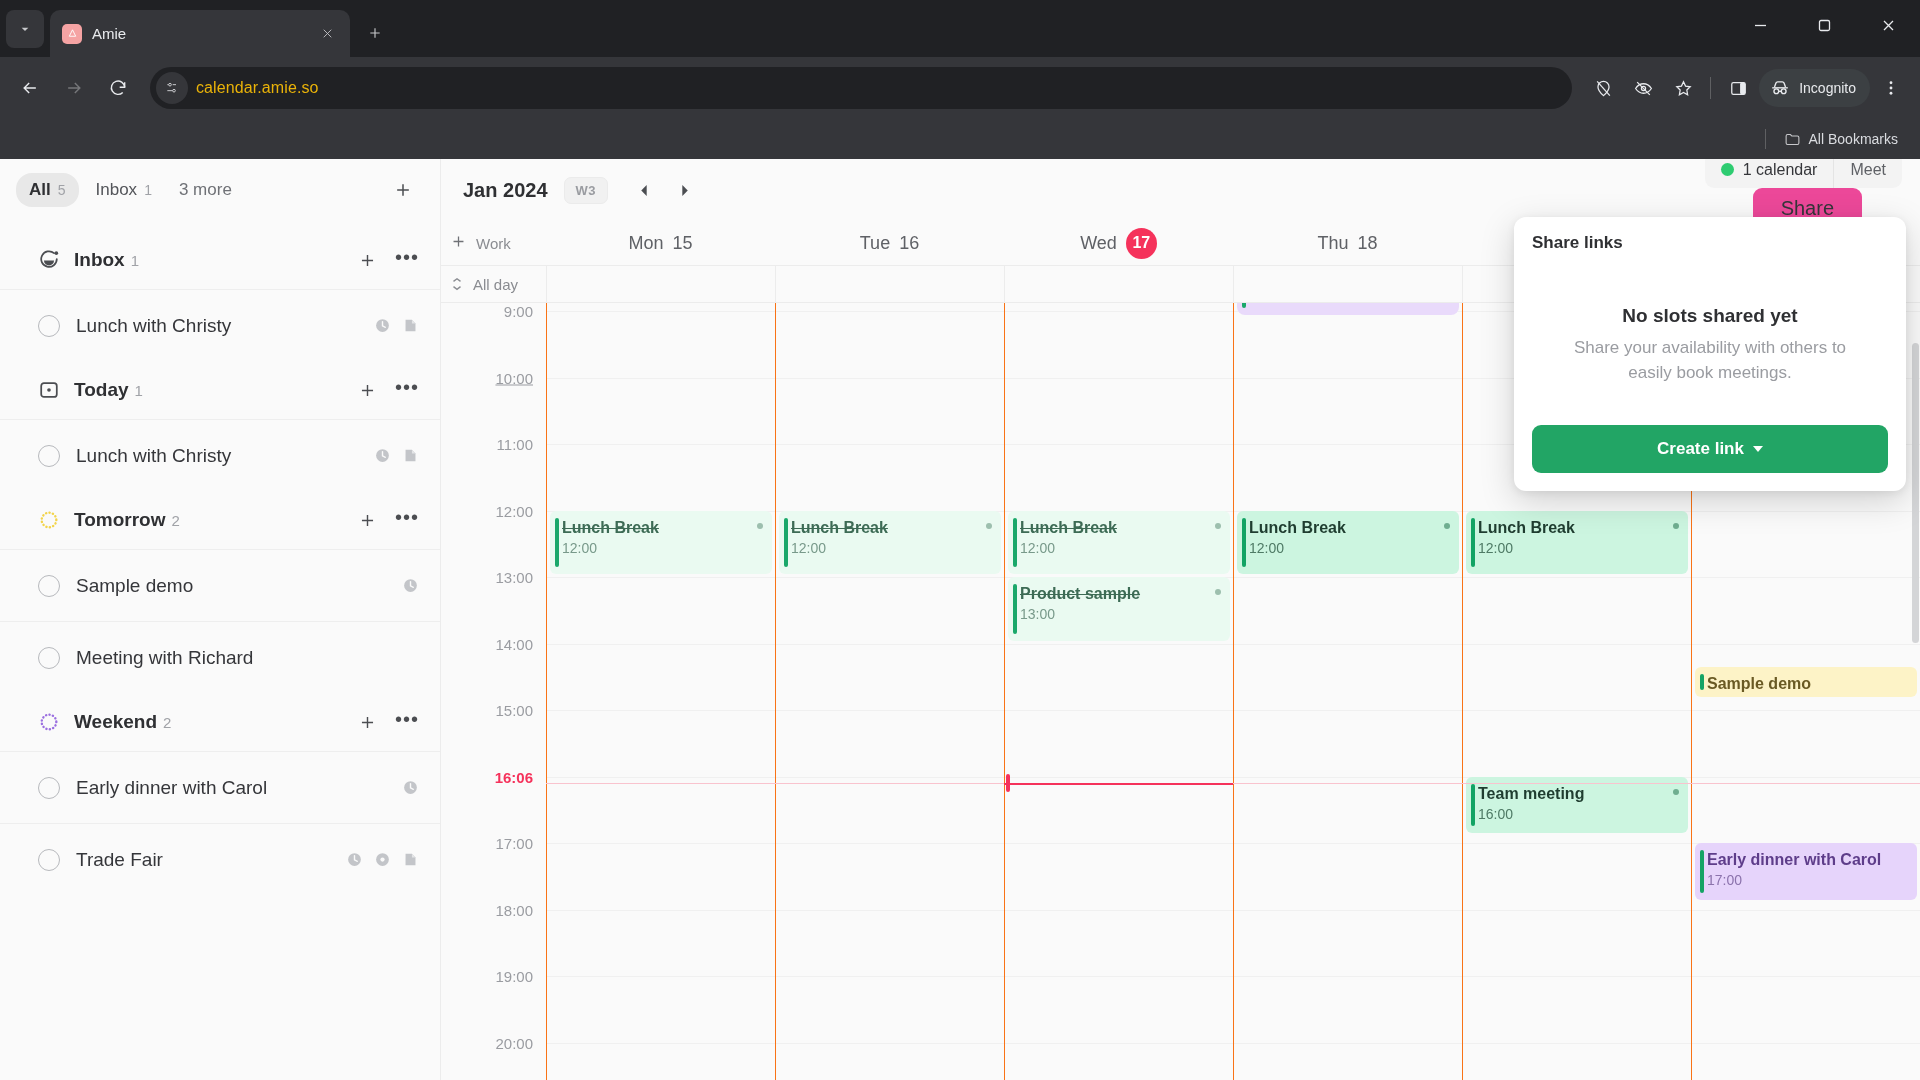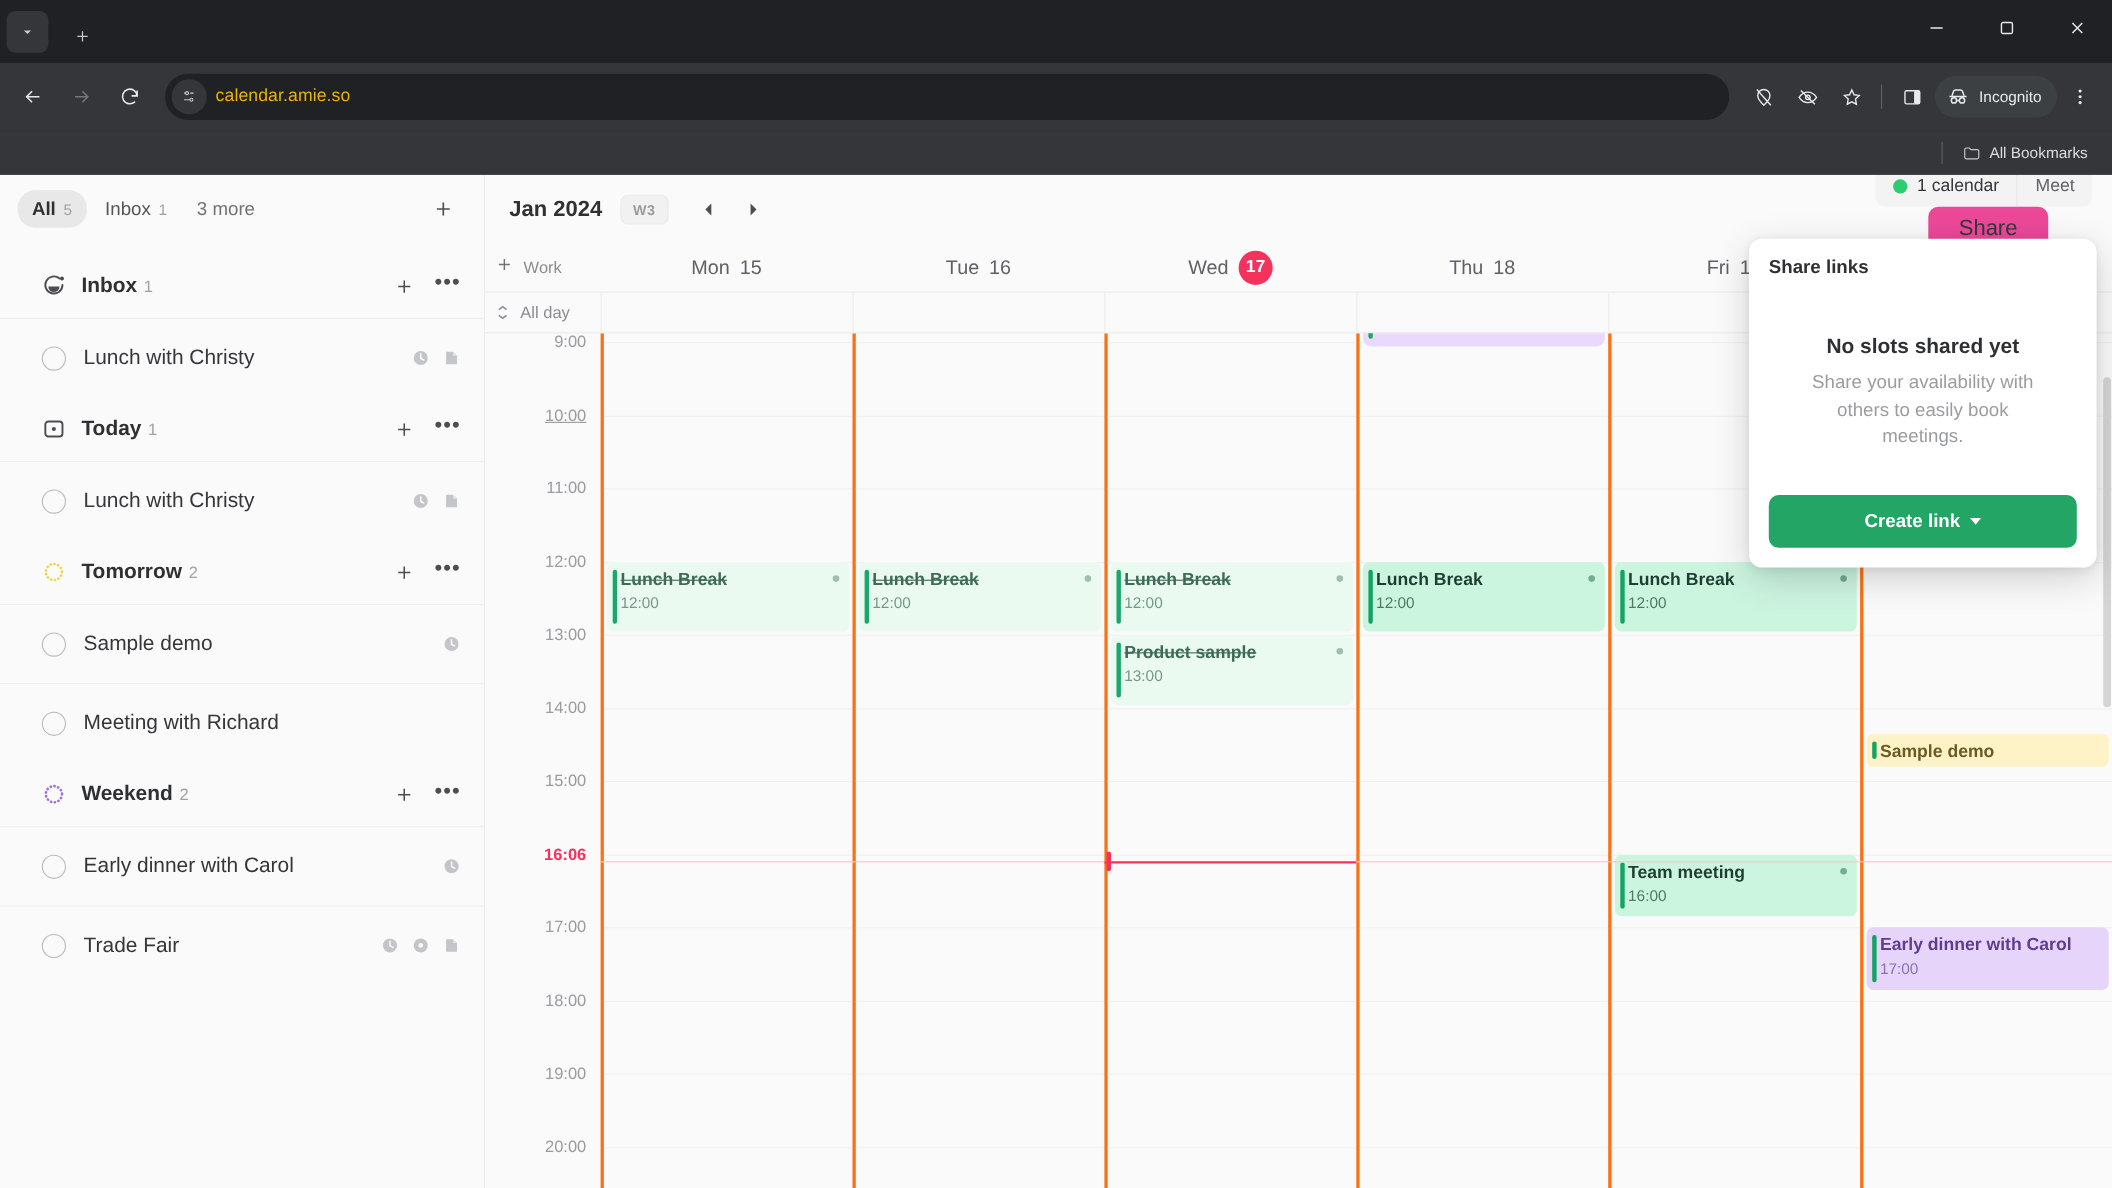--- a/index.html
+++ b/index.html
@@ -149,21 +149,21 @@
   .allday-gutter svg { width: 14px; height: 14px; stroke: #8a8c91; stroke-width: 1.6; fill:none;}
   .allday-lbl { font-size: 15px; color: #8a8c91; }
   .allday-cols { flex: 1; display: flex; }
   .allday-cell { flex: 1; border-left: 1px solid #ececec; }
 
   .grid-wrap { flex: 1; display: flex; position: relative; overflow: hidden; }
   .timegutter { width: 105px; flex: 0 0 105px; position: relative; }
   .tg-label { position: absolute; right: 13px; font-size: 15px; color: #9a9ca1; transform: translateY(-50%); }
   .tg-label.now { color: #f5325b; font-weight: 600; }
   .grid { flex: 1; position: relative; display: flex; }
-  .gcol { flex: 1; position: relative; border-left: 3px solid #f97316; }
+  .gcol { flex: 1; position: relative; border-left: 1px solid #f97316; }
   .hline { position: absolute; left: 0; right: 0; height: 1px; background: #f0f0f0; }
   .nowline { position: absolute; left: 0; right: 0; height: 1px; background: #f9c3ce; z-index: 6; }
   .nowline-active { position: absolute; height: 2px; background: #f5325b; z-index: 7; }
   .nowdot { position: absolute; width: 4px; height: 18px; background: #f5325b; border-radius: 2px; z-index: 8; }
 
   .ev {
     position: absolute; left: 3px; right: 3px; border-radius: 6px; padding: 8px 8px 6px 12px;
     overflow: hidden; cursor: pointer;
   }
   .ev .bar { position: absolute; left: 5px; top: 7px; bottom: 7px; width: 4px; border-radius: 2px; }
@@ -187,21 +187,21 @@
   .ev.yellow .t { color: #6a5a24; }
   .ev.purple { background: #e6d4fb; }
   .ev.purple .bar { background: #15a365; }
   .ev.purple .t { color: #5e3d8a; }
   .ev.purple .time { color: #8b72ac; }
   .ev.purple-light { background: #e9dafb; border-radius: 8px;}
   .ev.purple-light .bar { background: #1aa86a; }
 
   
   .share-pop {
-    position: absolute; width: 316px; background: #ffffff; border-radius: 12px;
+    position: absolute; width: 392px; background: #ffffff; border-radius: 12px;
     box-shadow: 0 10px 34px rgba(0,0,0,.17), 0 2px 8px rgba(0,0,0,.07);
     padding: 16px 18px 18px; z-index: 50;
   }
   .share-pop-title { font-size: 17px; font-weight: 700; color: #2f3033; }
   .share-empty { padding: 52px 26px 40px; text-align: center; }
   .share-empty h4 { font-size: 19px; font-weight: 700; color: #2f3033; margin-bottom: 9px; }
   .share-empty p { font-size: 17px; color: #9a9ca1; line-height: 1.45; }
   .create-link {
     height: 48px; background: #22a565; border-radius: 9px; color: #fff; font-size: 17px; font-weight: 700;
     display: flex; align-items: center; justify-content: center; gap: 9px; cursor: pointer;
@@ -214,20 +214,33 @@
 </head>
 <body>
 
 <div class="browser">
 
   <div class="tabstrip">
     <div class="tab-list-btn">
       <svg viewBox="0 0 24 24">
           <path d="M7 10l5 5 5-5z"></path>
         </svg>
+    </div>
+    <div class="tab">
+      <div class="tab-fav">
+        <svg viewBox="0 0 24 24">
+            <path d="M12 4 L19 18 H5 Z" fill="none" stroke="#fff" stroke-width="2"></path>
+          </svg>
+      </div>
+      <div class="tab-title">Amie</div>
+      <div class="tab-close">
+        <svg viewBox="0 0 24 24">
+            <path d="M5 5 L19 19 M19 5 L5 19"></path>
+          </svg>
+      </div>
     </div>
     <div class="new-tab">
       <svg viewBox="0 0 24 24" fill="none" stroke="#c8c9cc">
           <path d="M12 5v14M5 12h14"></path>
         </svg>
     </div>
     <div class="wincontrols">
       <div class="wincontrol">
         <svg width="15" height="15" viewBox="0 0 15 15">
             <path d="M2 7.5h11"></path>

